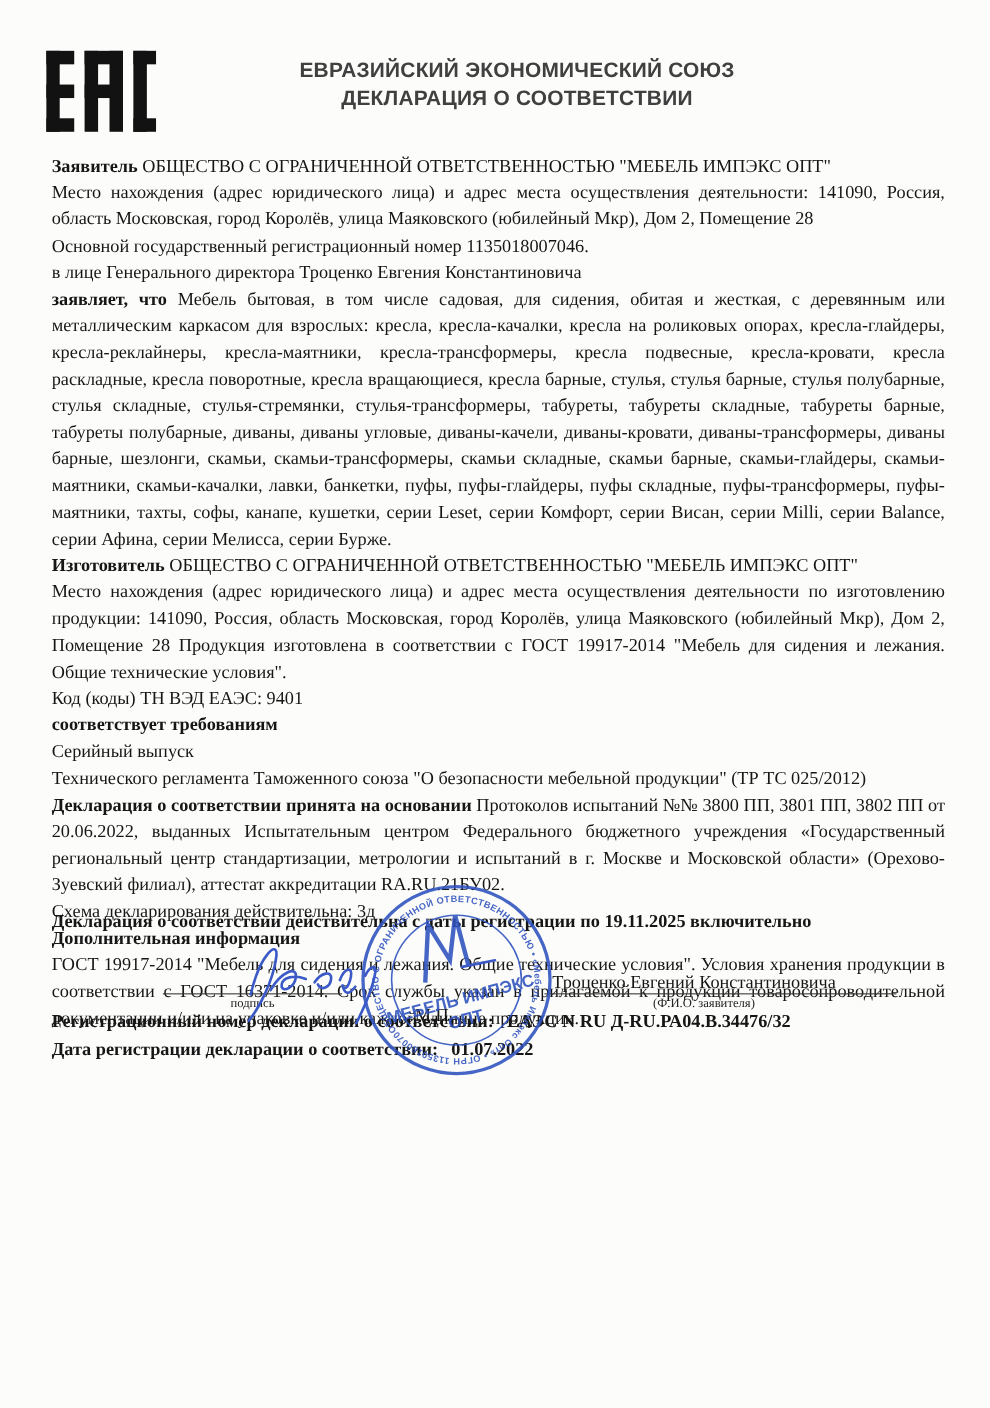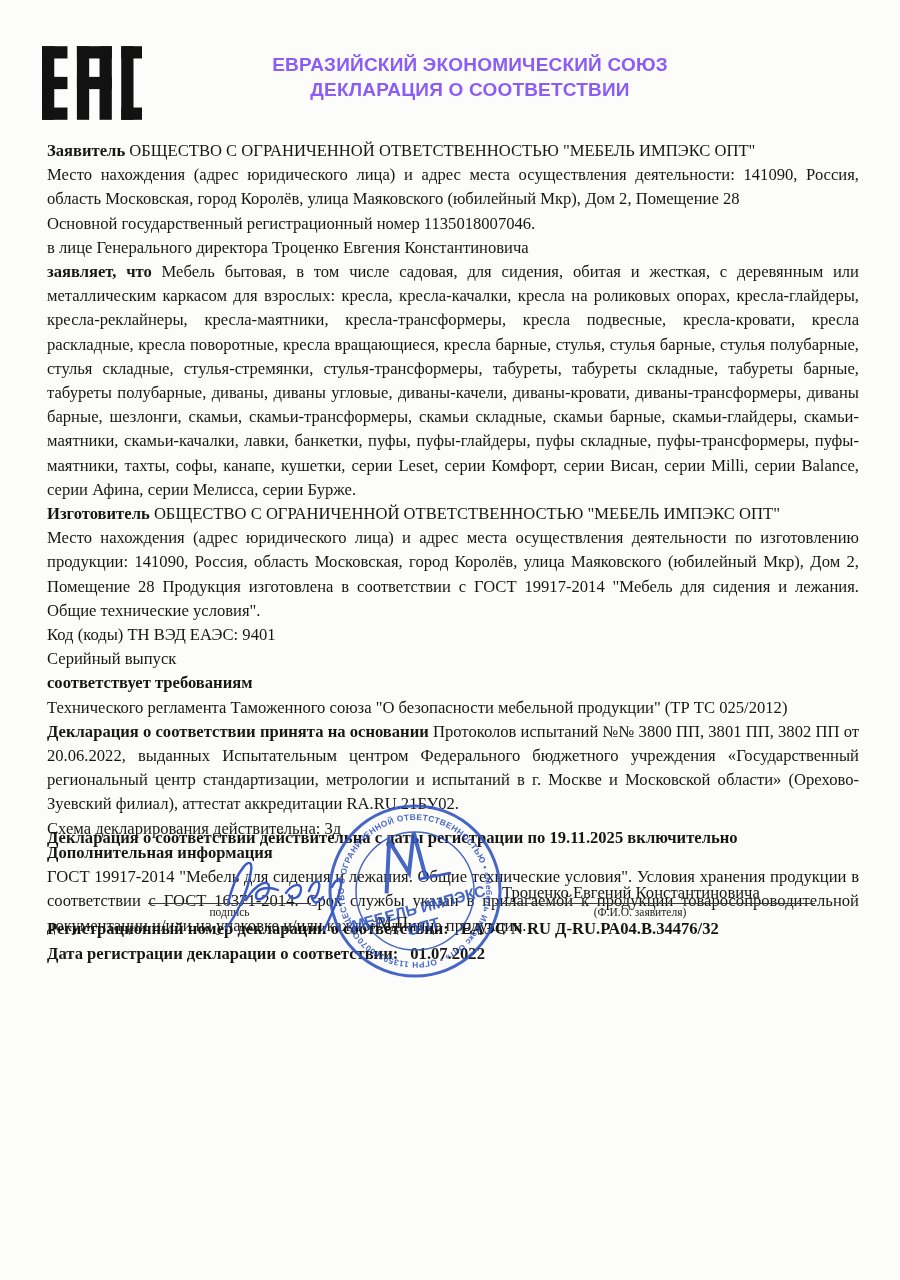--- a/index.html
+++ b/index.html
@@ -13,21 +13,21 @@
   }
   .page{position:absolute;inset:0;}
 
   
   .eac-logo{position:absolute;left:42px;top:44px;width:100px;height:78px;}
   .doc-title{
     position:absolute;left:140px;top:52px;width:660px;
     text-align:center;
     font-family:"Liberation Sans", sans-serif;
     font-weight:bold;font-size:19px;line-height:25px;
-    color:#8b5cf6;
+    color:#404040;
     letter-spacing:.2px;
   }
 
   
   .body-text{
     position:absolute;left:47px;top:139px;width:812px;
     font-size:16.6px;line-height:24.2px;text-align:justify;
   }
   .body-text p{margin:0;}
   b{font-weight:bold;}
@@ -94,22 +94,22 @@
 
   <div class="body-text">
     <p><b>Заявитель</b> <span>ОБЩЕСТВО С ОГРАНИЧЕННОЙ ОТВЕТСТВЕННОСТЬЮ "МЕБЕЛЬ ИМПЭКС ОПТ"</span></p>
     <p>Место нахождения (адрес юридического лица) и адрес места осуществления деятельности: 141090, Россия, область Московская, город Королёв, улица Маяковского (юбилейный Мкр), Дом 2, Помещение 28</p>
     <p>Основной государственный регистрационный номер 1135018007046.</p>
     <p>в лице Генерального директора Троценко Евгения Константиновича</p>
     <p><b>заявляет, что</b> <span>Мебель бытовая, в том числе садовая, для сидения, обитая и жесткая, с деревянным или металлическим каркасом для взрослых: кресла, кресла-качалки, кресла на роликовых опорах, кресла-глайдеры, кресла-реклайнеры, кресла-маятники, кресла-трансформеры, кресла подвесные, кресла-кровати, кресла раскладные, кресла поворотные, кресла вращающиеся, кресла барные, стулья, стулья барные, стулья полубарные, стулья складные, стулья-стремянки, стулья-трансформеры, табуреты, табуреты складные, табуреты барные, табуреты полубарные, диваны, диваны угловые, диваны-качели, диваны-кровати, диваны-трансформеры, диваны барные, шезлонги, скамьи, скамьи-трансформеры, скамьи складные, скамьи барные, скамьи-глайдеры, скамьи-маятники, скамьи-качалки, лавки, банкетки, пуфы, пуфы-глайдеры, пуфы складные, пуфы-трансформеры, пуфы-маятники, тахты, софы, канапе, кушетки, серии Leset, серии Комфорт, серии Висан, серии Milli, серии Balance, серии Афина, серии Мелисса, серии Бурже.</span></p>
     <p><b>Изготовитель</b> <span>ОБЩЕСТВО С ОГРАНИЧЕННОЙ ОТВЕТСТВЕННОСТЬЮ "МЕБЕЛЬ ИМПЭКС ОПТ"</span></p>
     <p>Место нахождения (адрес юридического лица) и адрес места осуществления деятельности по изготовлению продукции: 141090, Россия, область Московская, город Королёв, улица Маяковского (юбилейный Мкр), Дом 2, Помещение 28 Продукция изготовлена в соответствии с ГОСТ 19917-2014 "Мебель для сидения и лежания. Общие технические условия".</p>
     <p>Код (коды) ТН ВЭД ЕАЭС: 9401</p>
+    <p><b>соответствует требованиям</b></p>
     <p>Серийный выпуск</p>
-    <p><b>соответствует требованиям</b></p>
     <p>Технического регламента Таможенного союза "О безопасности мебельной продукции" (ТР ТС 025/2012)</p>
     <p><b>Декларация о соответствии принята на основании</b> <span>Протоколов испытаний №№ 3800 ПП, 3801 ПП, 3802 ПП от 20.06.2022, выданных Испытательным центром Федерального бюджетного учреждения «Государственный региональный центр стандартизации, метрологии и испытаний в г. Москве и Московской области» (Орехово-Зуевский филиал), аттестат аккредитации RA.RU.21БУ02.</span></p>
     <p>Схема декларирования действительна: 3д</p>
     <p><b>Дополнительная информация</b></p>
     <p>ГОСТ 19917-2014 "Мебель для сидения и лежания. Общие технические условия". Условия хранения продукции в соответствии с ГОСТ 16371-2014. Срок службы указан в прилагаемой к продукции товаросопроводительной документации и/или на упаковке и/или каждой единице продукции.</p>
   </div>
 
   <div class="validity">Декларация о соответствии действительна с даты регистрации по 19.11.2025 включительно</div>
 
   <svg class="sig-scribble" viewBox="0 0 260 92" aria-hidden="true">

